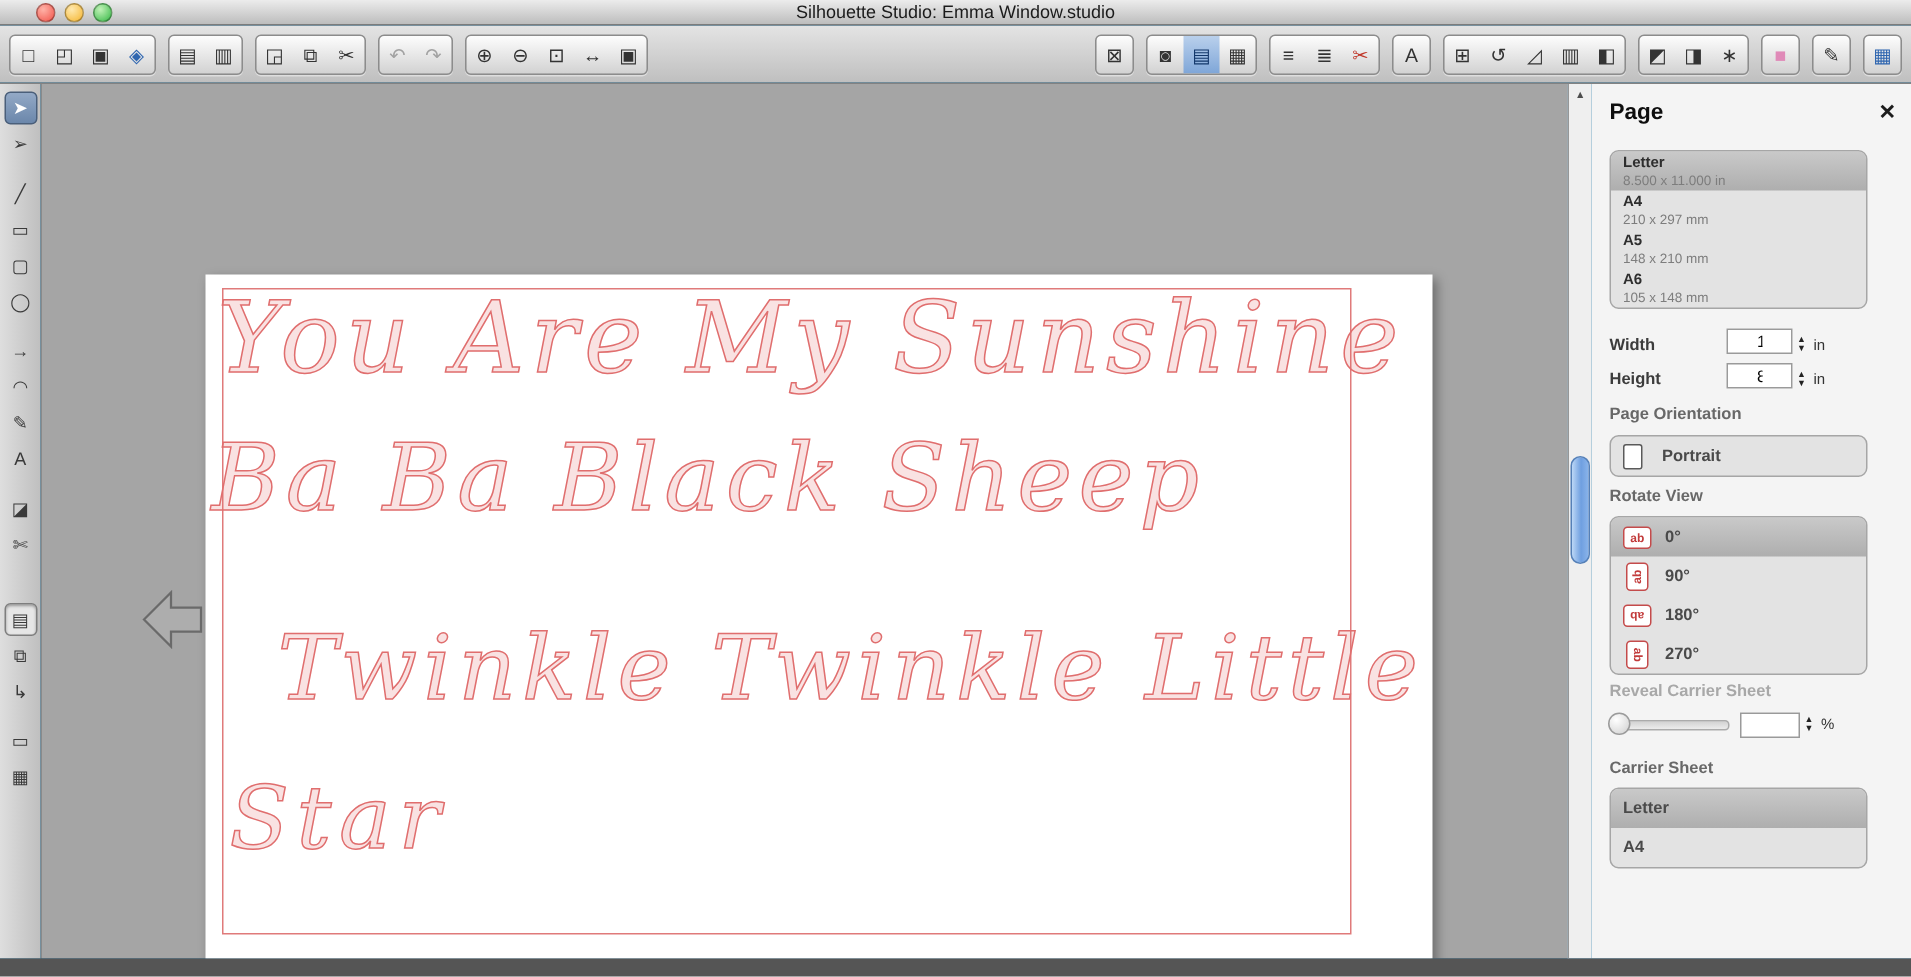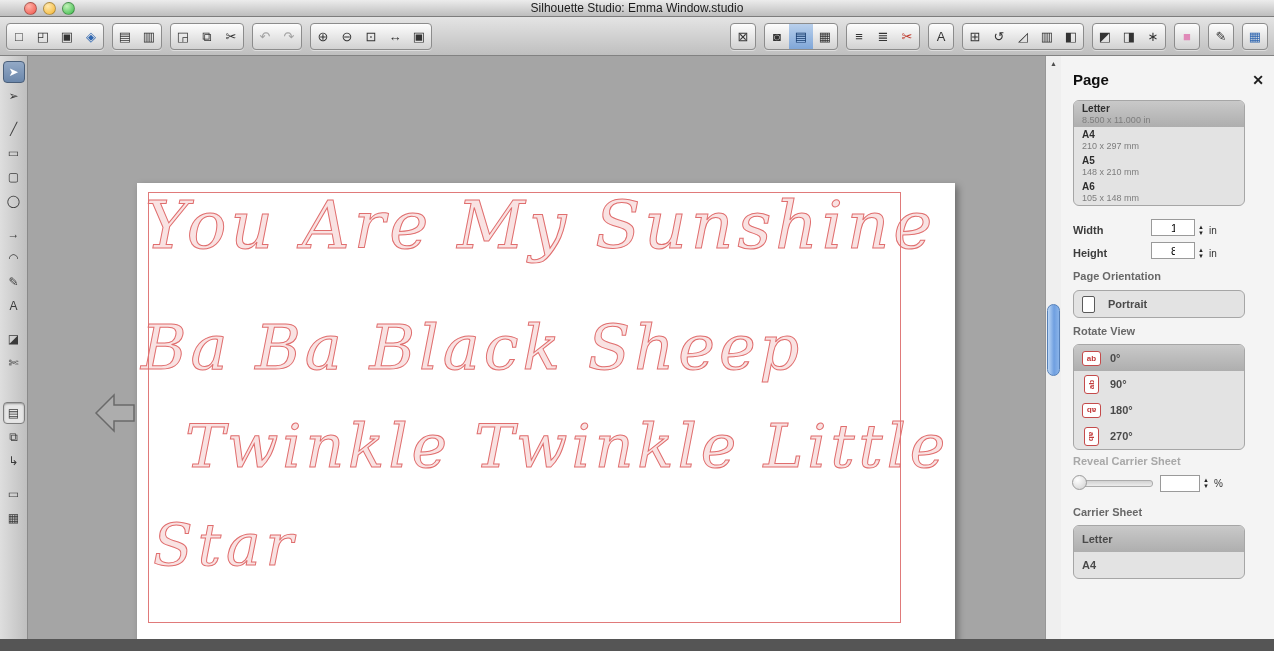--- a/index.html
+++ b/index.html
@@ -46,38 +46,38 @@
   .sbiggap{margin-top:26px;}
 
   
   .canvas{position:relative;flex:1;background:#a5a5a5;overflow:hidden;}
   .page{position:absolute;left:109px;top:127px;width:818px;height:545px;background:#ffffff;
         box-shadow:3px 3px 7px rgba(0,0,0,.35);}
   .cutborder{position:absolute;left:11px;top:9px;width:751px;height:429px;border:1px solid #e07a7a;}
   .tl{position:absolute;font-family:"DejaVu Serif",serif;font-style:italic;white-space:nowrap;
       color:rgba(224,110,110,.20);-webkit-text-stroke:1px #e06e6e;letter-spacing:4px;}
   .tl1{left:8px;top:4px;font-size:66px;}
-  .tl2{left:4px;top:128px;font-size:62px;}
+  .tl2{left:4px;top:99px;font-size:62px;}
   .tl3{left:4px;top:228px;font-size:60px;margin-left:44px;}
   .tl4{left:16px;top:328px;font-size:58px;letter-spacing:5px;}
   .arrowshape{position:absolute;left:66px;top:334px;}
   .pagetab{position:absolute;left:57px;bottom:0;width:226px;height:9px;background:#1b1b1b;border-radius:8px 8px 0 0;}
 
   
   .vscroll{width:16px;background:#efefef;border-left:1px solid #979797;position:relative;box-sizing:border-box;}
   .sarrow{position:absolute;left:0;width:15px;height:13px;display:flex;align-items:center;justify-content:center;
           font-size:7px;color:#4d4d4d;}
   .sarrow.up{top:1px;}
   .sarrow.down{bottom:1px;}
   .sthumb{position:absolute;left:1px;top:248px;width:13px;height:72px;border-radius:7px;box-sizing:border-box;
           background:linear-gradient(90deg,#bcd7f6,#6f9fe0 55%,#8ab4ea);border:1px solid #5580b8;}
 
   
   .panel{width:213px;background:#f4f4f4;box-sizing:border-box;padding:10px 10px 0 12px;font-size:11px;overflow:hidden;}
-  .phead{display:flex;justify-content:space-between;align-items:flex-end;height:22px;}
+  .phead{display:flex;justify-content:space-between;align-items:flex-start;height:22px;}
   .ptitle{font-size:15px;font-weight:bold;color:#0e0e0e;}
   .pclose{font-size:14px;color:#1c1c1c;font-weight:bold;}
   .printer-btn{display:block;width:172px;height:24px;margin-top:25px;box-sizing:border-box;
                border:1px solid #9a9a9a;border-radius:5px;background:linear-gradient(#fbfbfb,#dadada);
                color:#46678a;font-weight:bold;font-size:11px;text-align:left;padding:0 0 0 8px;
                font-family:"Liberation Sans",sans-serif;}
   .listbox{width:172px;border:1px solid #a6a6a6;border-radius:6px;background:#e3e3e3;overflow:hidden;box-sizing:border-box;}
   .sizes{margin-top:12px;}
   .size-row{height:26px;box-sizing:border-box;padding:2px 8px;}
   .size-row .sname{font-size:10px;font-weight:bold;color:#2e2e2e;line-height:12px;}

